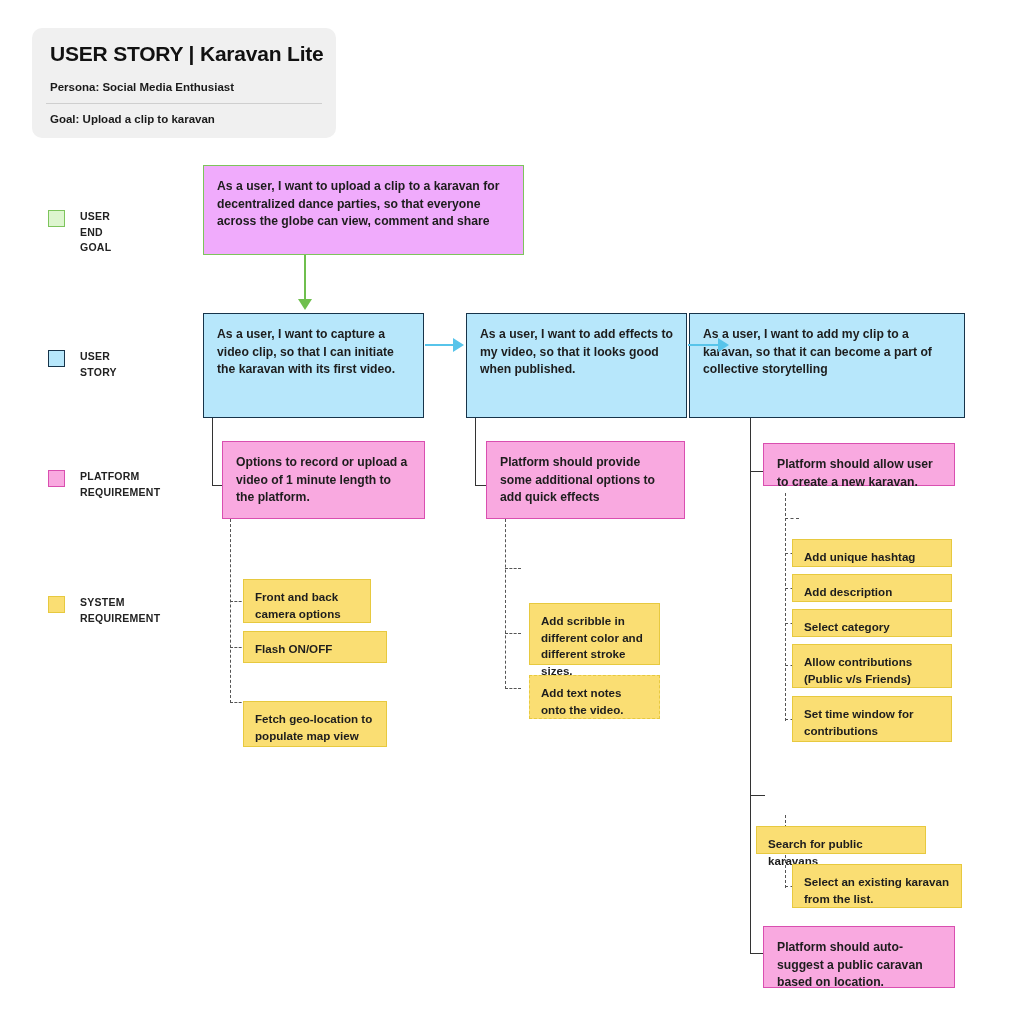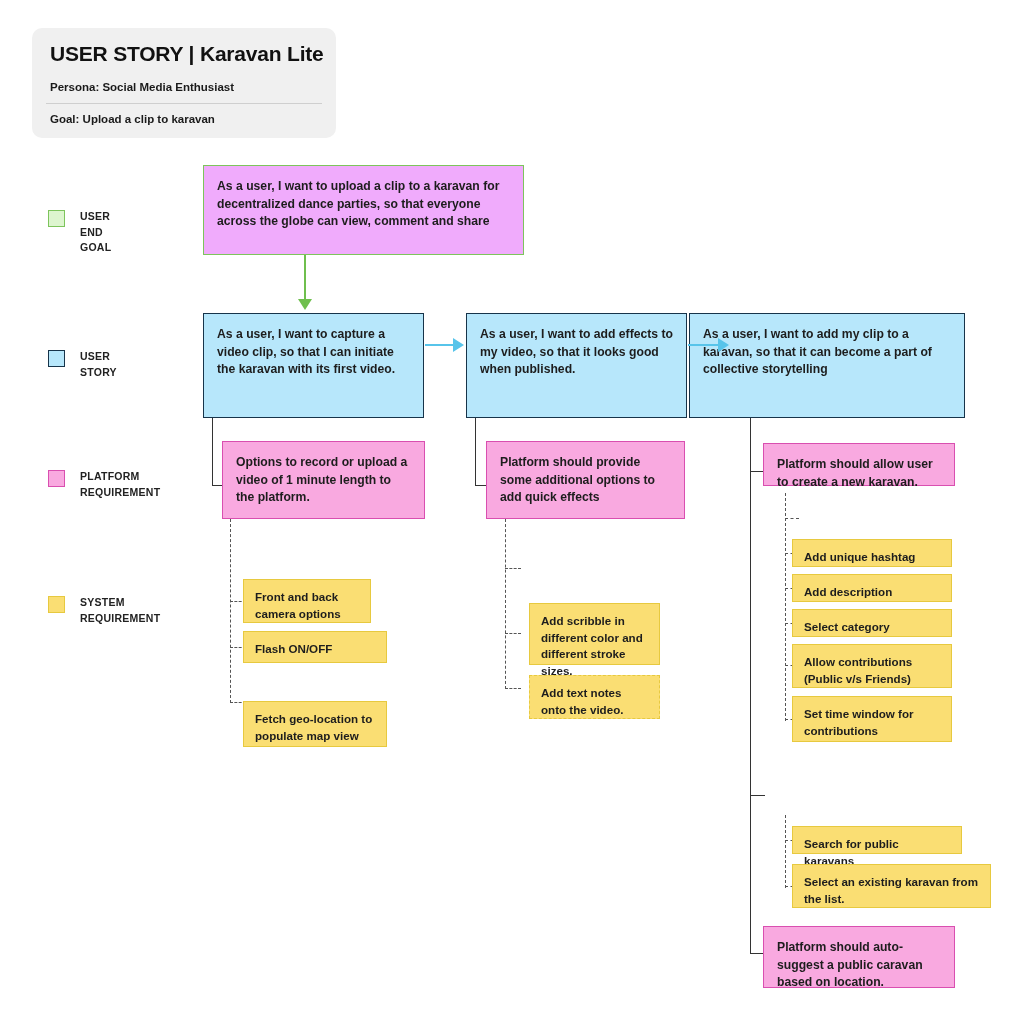--- a/index.html
+++ b/index.html
@@ -215,18 +215,18 @@
   <div class="node yellow" style="left:792px; top:574px; width:160px; height:28px;">Add description</div>
   <div class="node yellow" style="left:792px; top:609px; width:160px; height:28px;">Select category</div>
   <div class="node yellow" style="left:792px; top:644px; width:160px; height:44px;">Allow contributions (Public v/s Friends)</div>
   <div class="node yellow" style="left:792px; top:696px; width:160px; height:46px;">Set time window for contributions</div>
 
 
   <div class="dl v" style="left:785px; top:815px; height:73px;"></div>
   <div class="dl h" style="left:785px; top:840px; width:14px;"></div>
   <div class="dl h" style="left:785px; top:886px; width:14px;"></div>
 
-  <div class="node yellow" style="left:792px; top:826px; width:170px; height:28px;">Search for public karavans</div>
-  <div class="node yellow" style="left:792px; top:864px; width:199px; height:44px;">Select an existing karavan from the list.</div>
+  <div class="node yellow" style="left:756px; top:826px; width:170px; height:28px;">Search for public karavans</div>
+  <div class="node yellow" style="left:792px; top:864px; width:170px; height:44px;">Select an existing karavan from the list.</div>
 
   <div class="node pink" style="left:763px; top:926px; width:192px; height:62px;">Platform should auto-suggest a public caravan based on location.</div>
 
 </div>
 
 </body></html>

